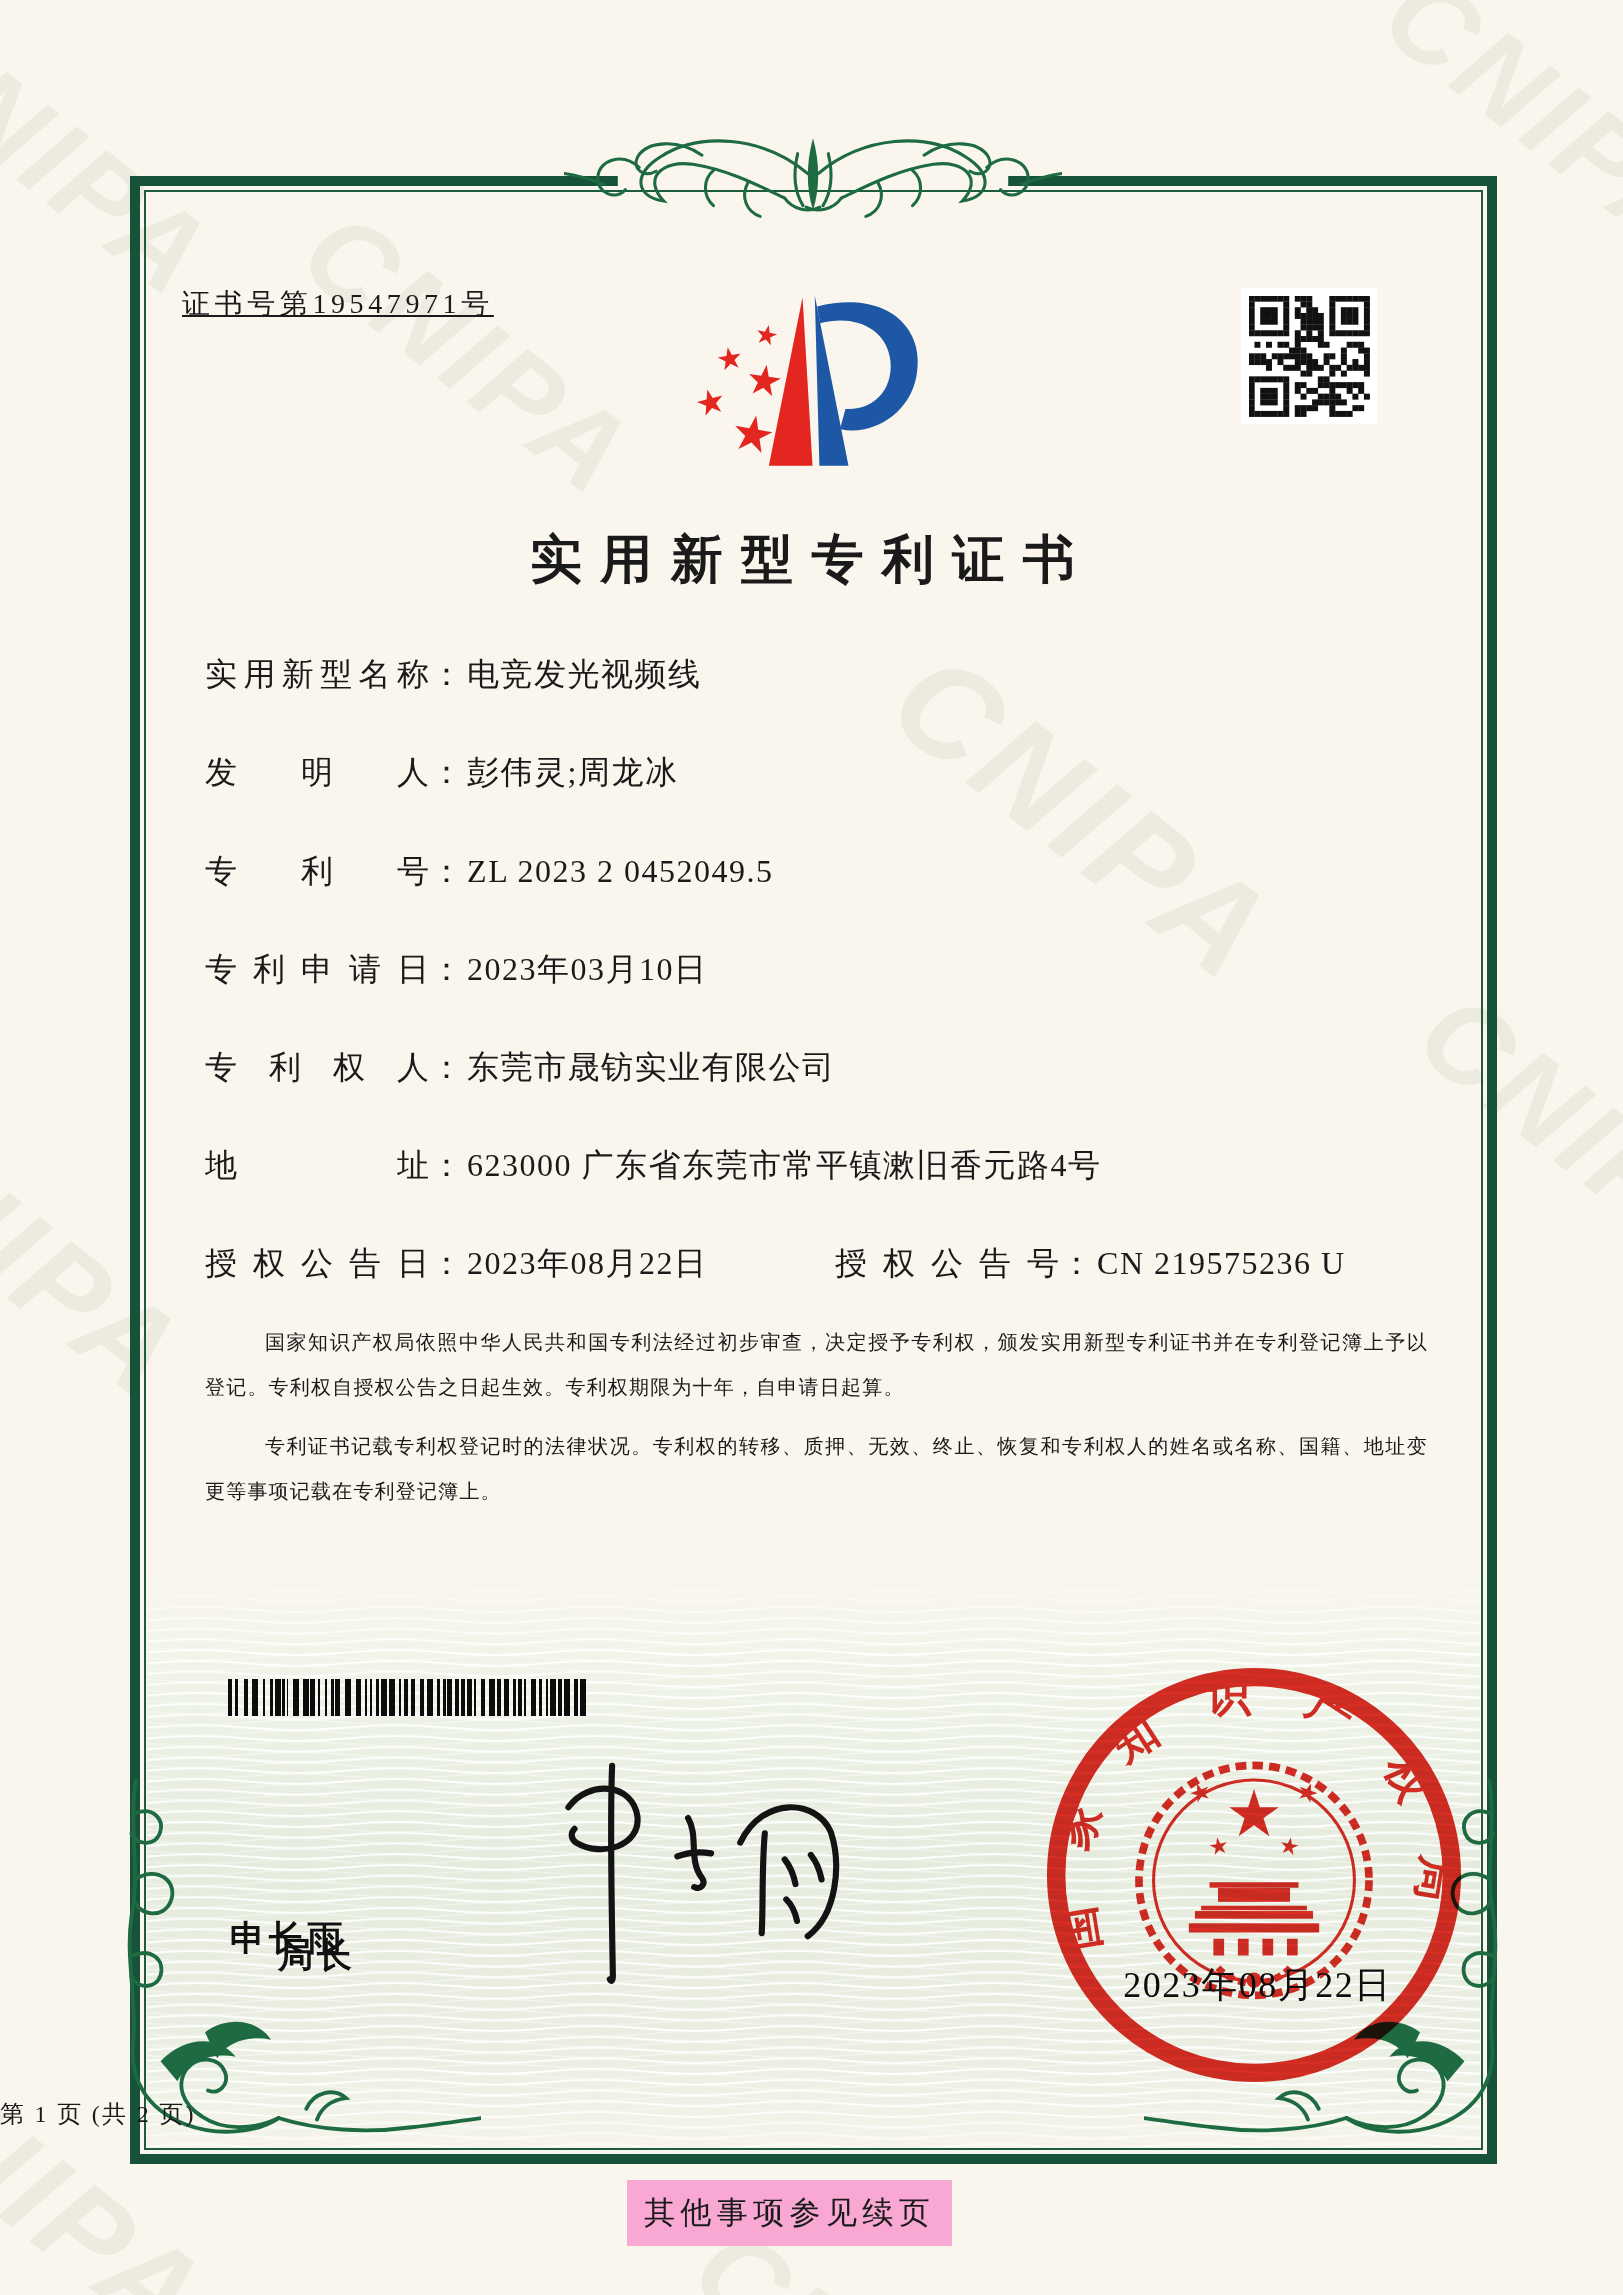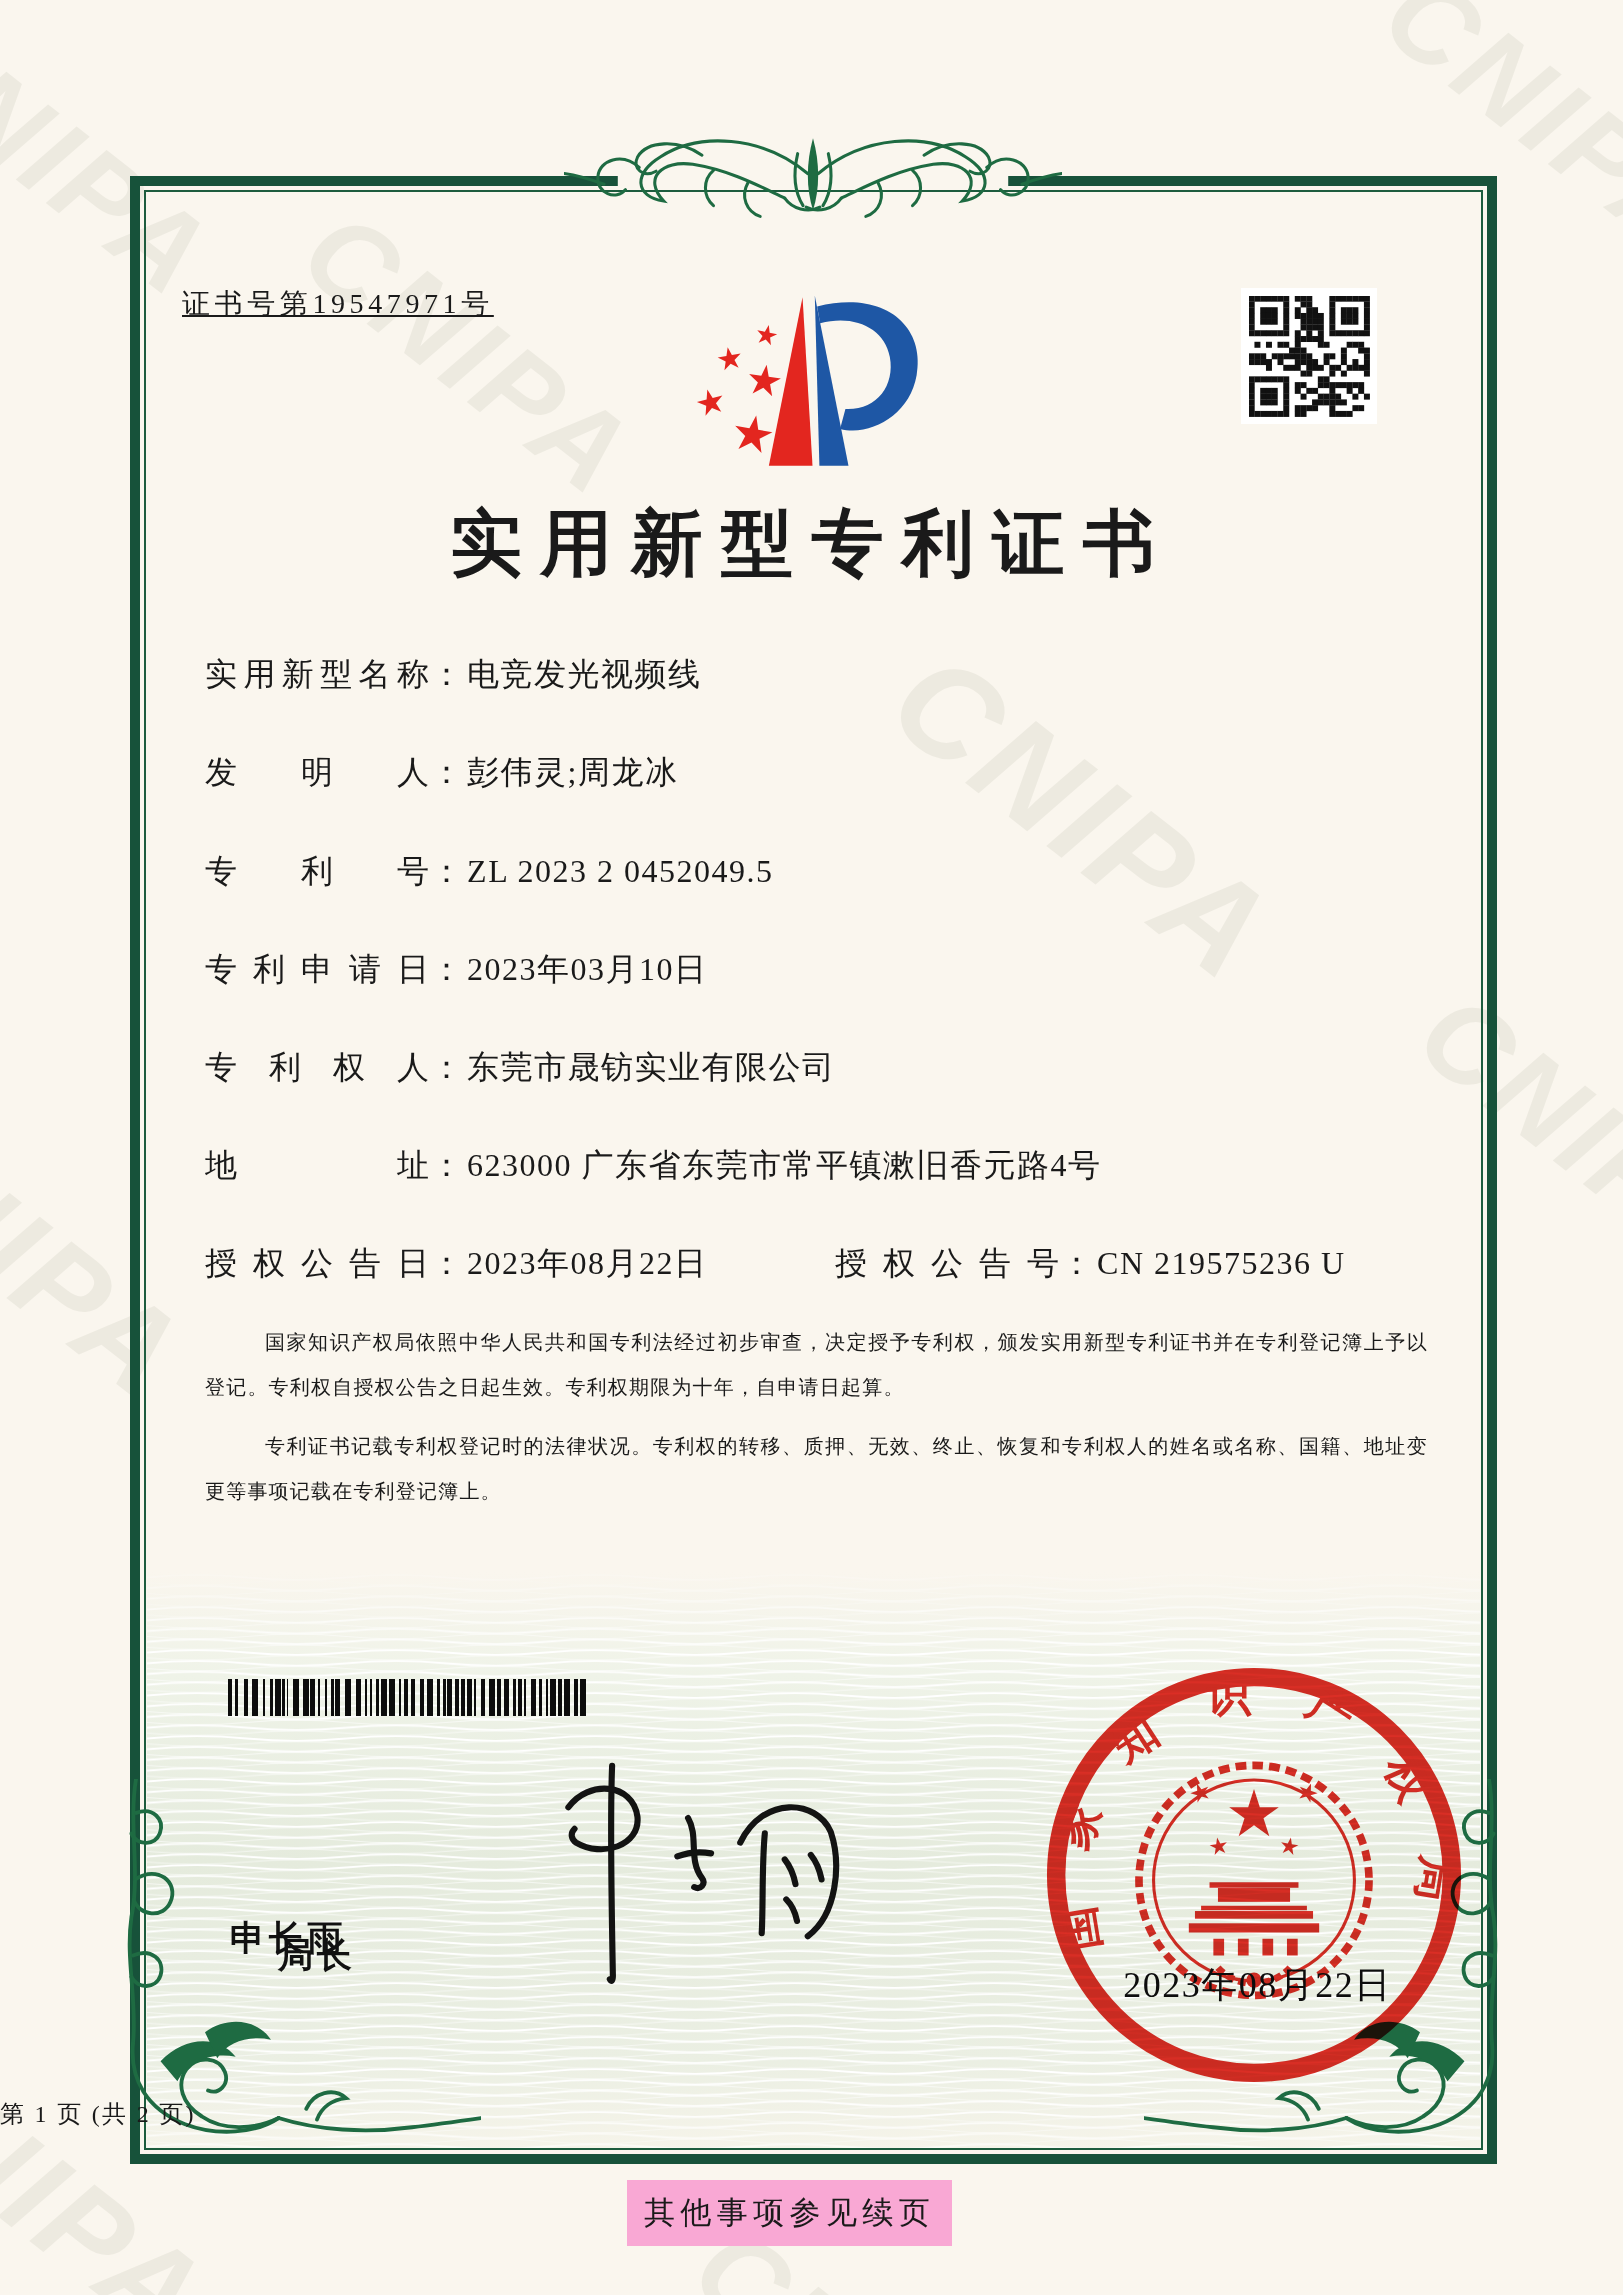--- a/index.html
+++ b/index.html
@@ -29,22 +29,22 @@
   .orn{position:absolute; z-index:4; pointer-events:none;}
   
   .cert-no{
     position:absolute; left:182px; top:285px; font-size:28px; letter-spacing:4.6px; z-index:5;text-decoration:underline;
   }
   .logo{position:absolute; left:690px; top:280px; z-index:5;}
   .qr{
     position:absolute; left:1241px; top:288px; background:#ffffff; padding:7.7px; z-index:5;
   }
   .title{
-    position:absolute; left:0; top:496px; width:100%; text-align:center;
-    font-size:72px; font-weight:bold; letter-spacing:18.4px; z-index:5;
+    position:absolute; left:0; top:525px; width:100%; text-align:center;
+    font-size:52px; font-weight:bold; letter-spacing:18.4px; z-index:5;
   }
   
   .fields{position:absolute; left:205px; top:0; width:1227px; z-index:5;}
   .field-row{position:absolute; left:0; height:48px; font-size:32px; white-space:nowrap;}
   .lblbox{display:inline-flex; justify-content:space-between; width:224px; vertical-align:top;}
   .colon{display:inline-block; margin:0 4.6px 0 1.5px;}
   .fval{letter-spacing:1.5px;}
   .fgroup2{position:absolute; left:630px; top:0;}
   
   .paras{

